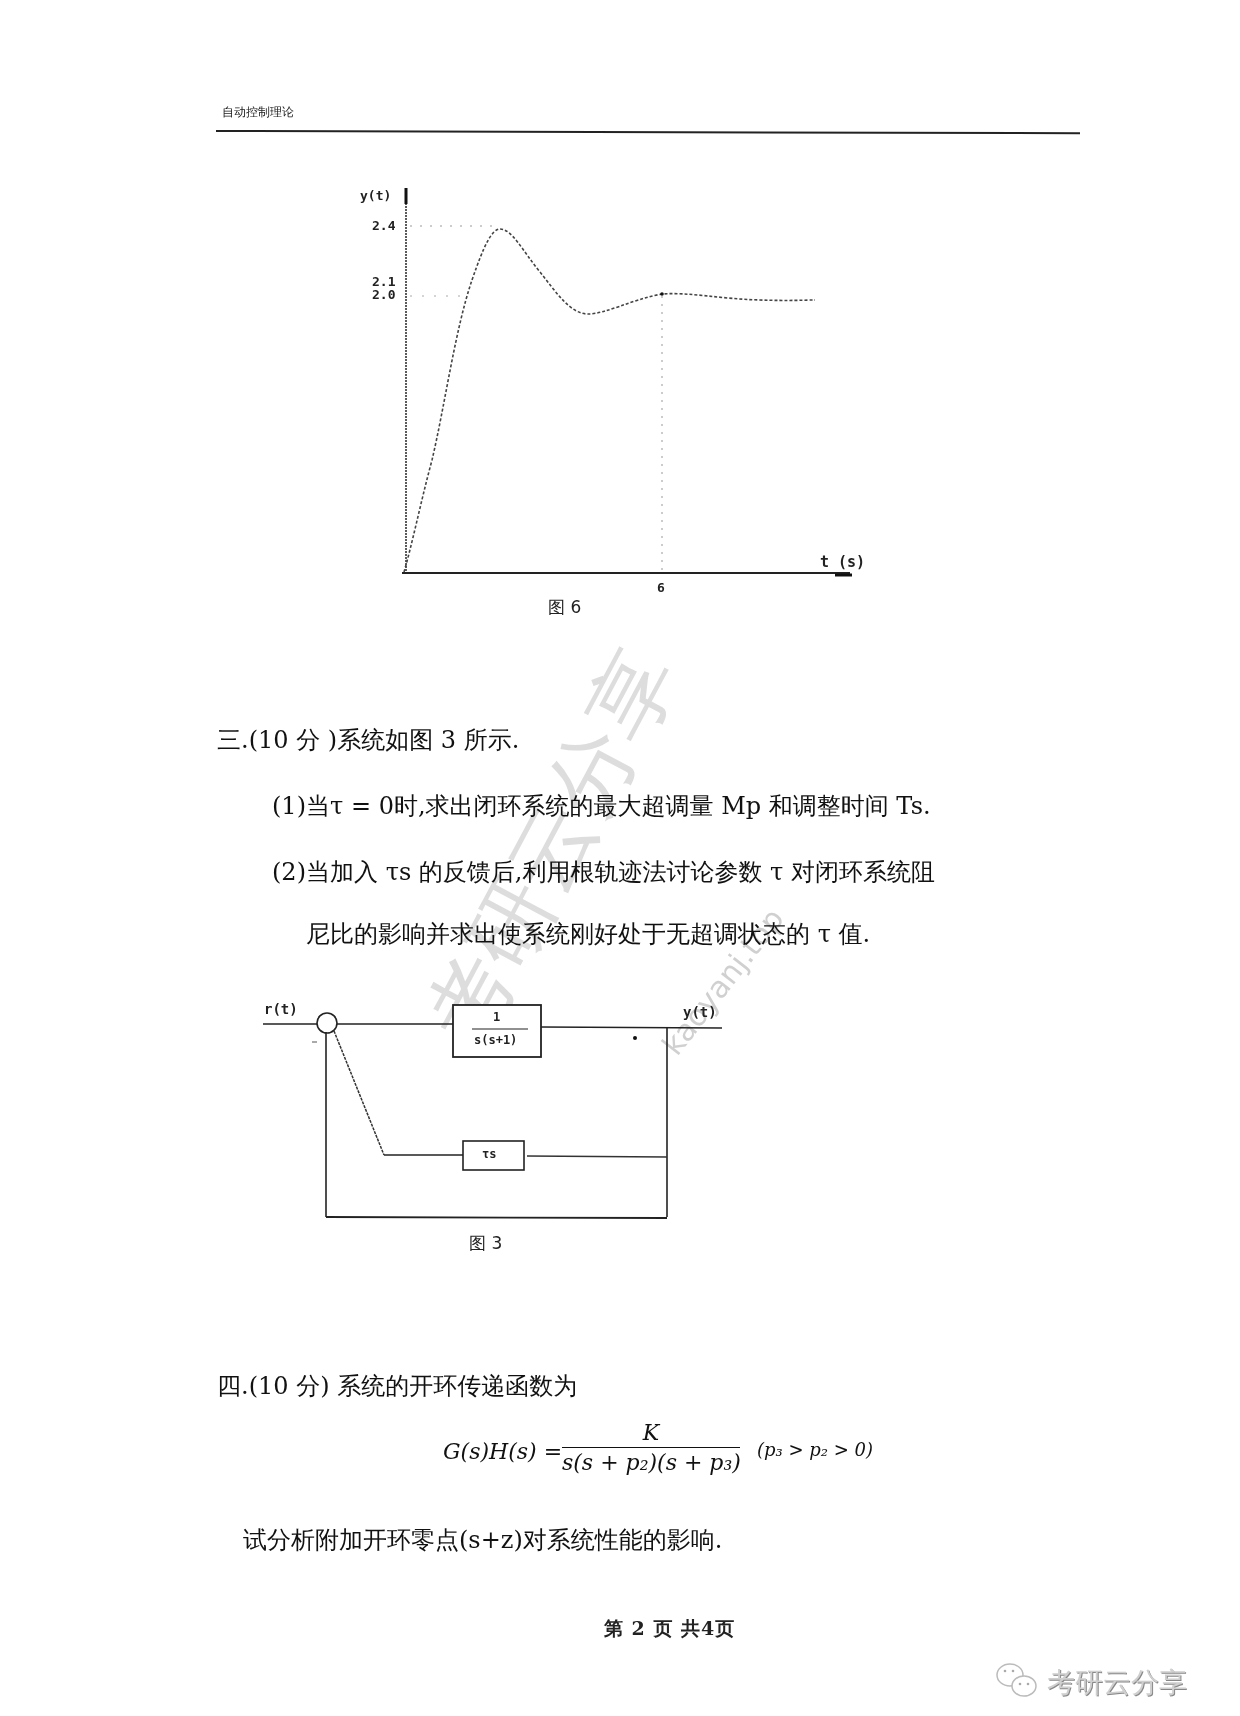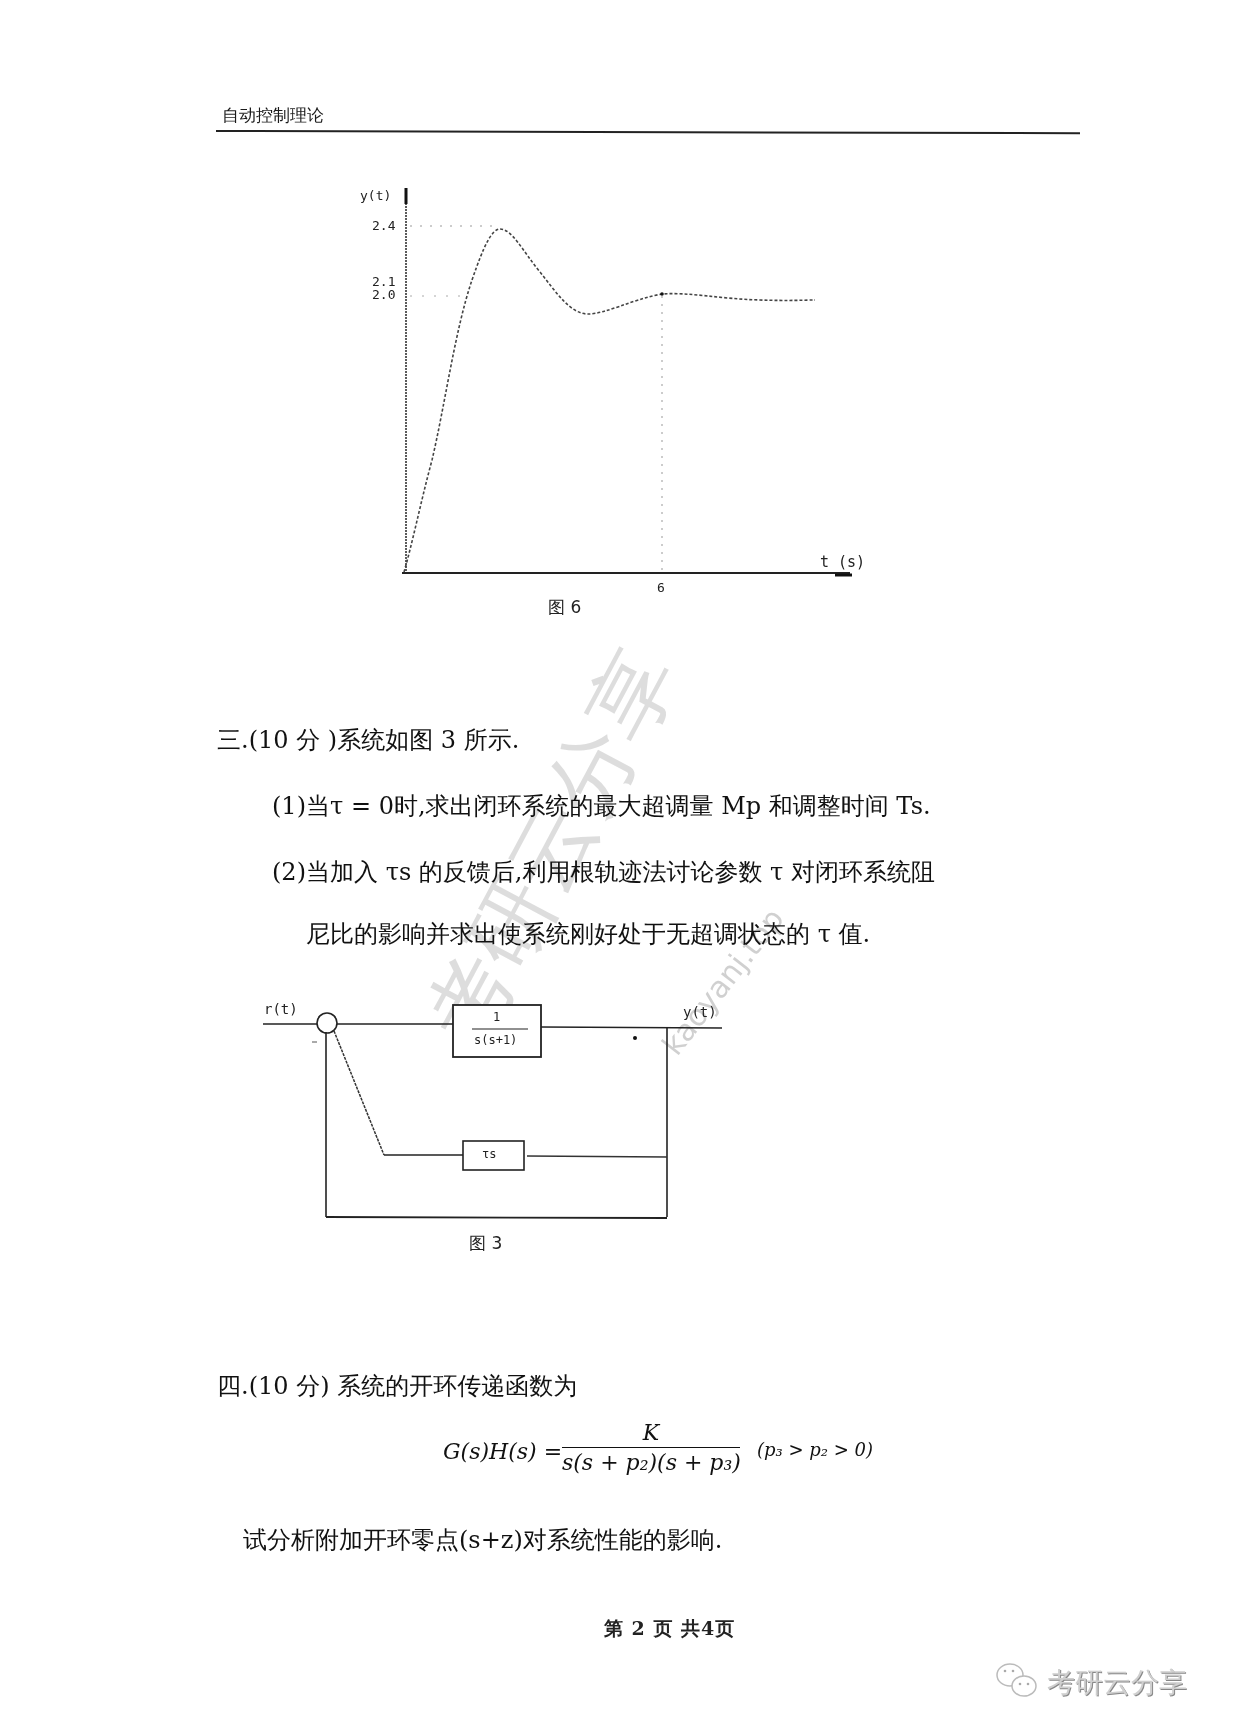--- a/index.html
+++ b/index.html
@@ -1,21 +1,21 @@
 <!DOCTYPE html>
 <html><head>
 <meta charset="utf-8">
 <style>
   html, body { margin:0; padding:0; }
   body { width:1240px; height:1716px; background:#ffffff; position:relative; overflow:hidden;
          font-family:"DejaVu Serif", serif; color:#111; }
   .abs { position:absolute; white-space:nowrap; }
-  .hdr { left:222px; top:104px; font-family:"DejaVu Sans", sans-serif; font-size:17px; color:#1a1a1a; }
+  .hdr { left:222px; top:104px; font-family:"DejaVu Sans", sans-serif; font-size:12px; color:#1a1a1a; }
   .hdr-rule { left:216px; top:130px; width:864px; height:2px; background:#222; transform:rotate(0.15deg); transform-origin:left; }
-  .mono { font-family:"DejaVu Sans Mono", monospace; font-weight:normal; font-size:13px; color:#222; }
+  .mono { font-family:"DejaVu Sans Mono", monospace; font-weight:bold; font-size:13px; color:#222; }
   .cap { font-family:"DejaVu Sans", sans-serif; font-size:17px; color:#222; }
   .q { font-family:"DejaVu Serif", serif; font-size:24px; color:#111; }
   .ital { font-style:italic; }
   .frac { display:inline-block; vertical-align:middle; text-align:center; }
   .frac .num { display:block; border-bottom:1.5px solid #111; padding:0 6px 2px; }
   .frac .den { display:block; padding-top:2px; }
   .wm { color:rgba(180,180,180,0.45); }
   .footer { left:604px; top:1616px; font-family:"DejaVu Serif", serif; font-size:19px; font-weight:bold; color:#222; letter-spacing:1px; }
   .brand { left:1015px; top:1664px; font-family:"DejaVu Sans", sans-serif; font-size:28px; color:#cfcfcf;
            text-shadow:1px 1px 0 #888, -1px -1px 0 #fff; }

